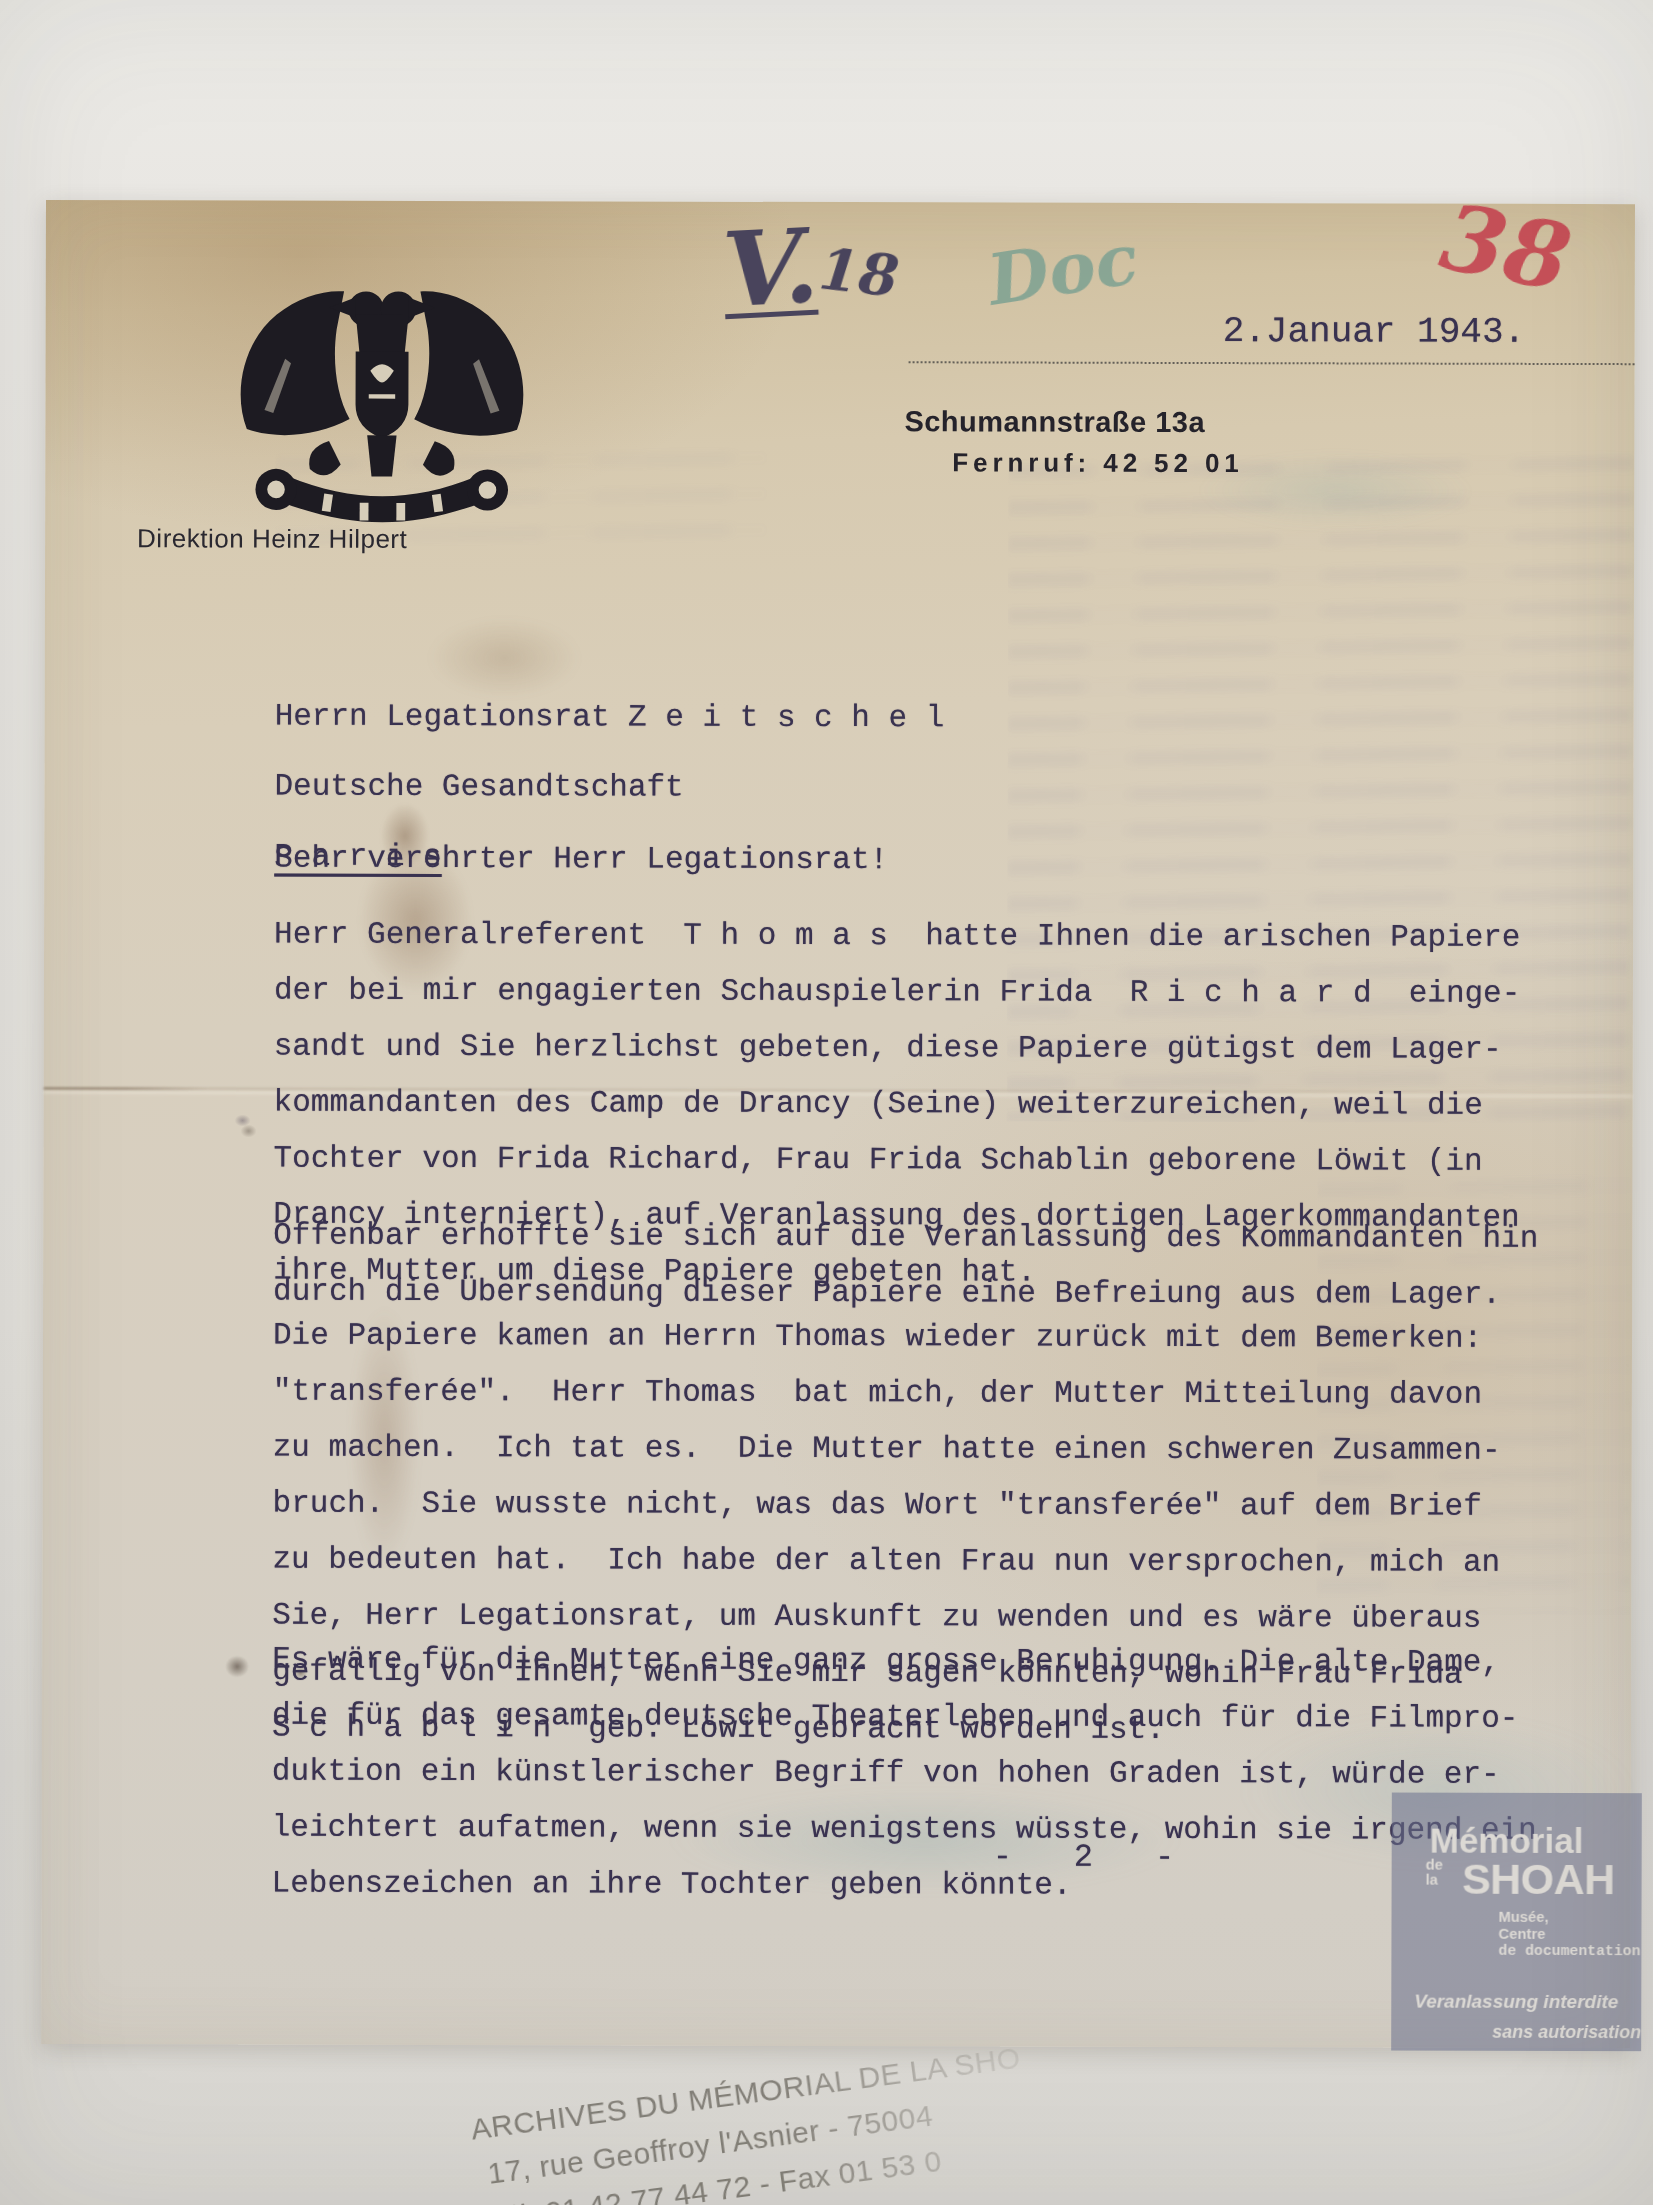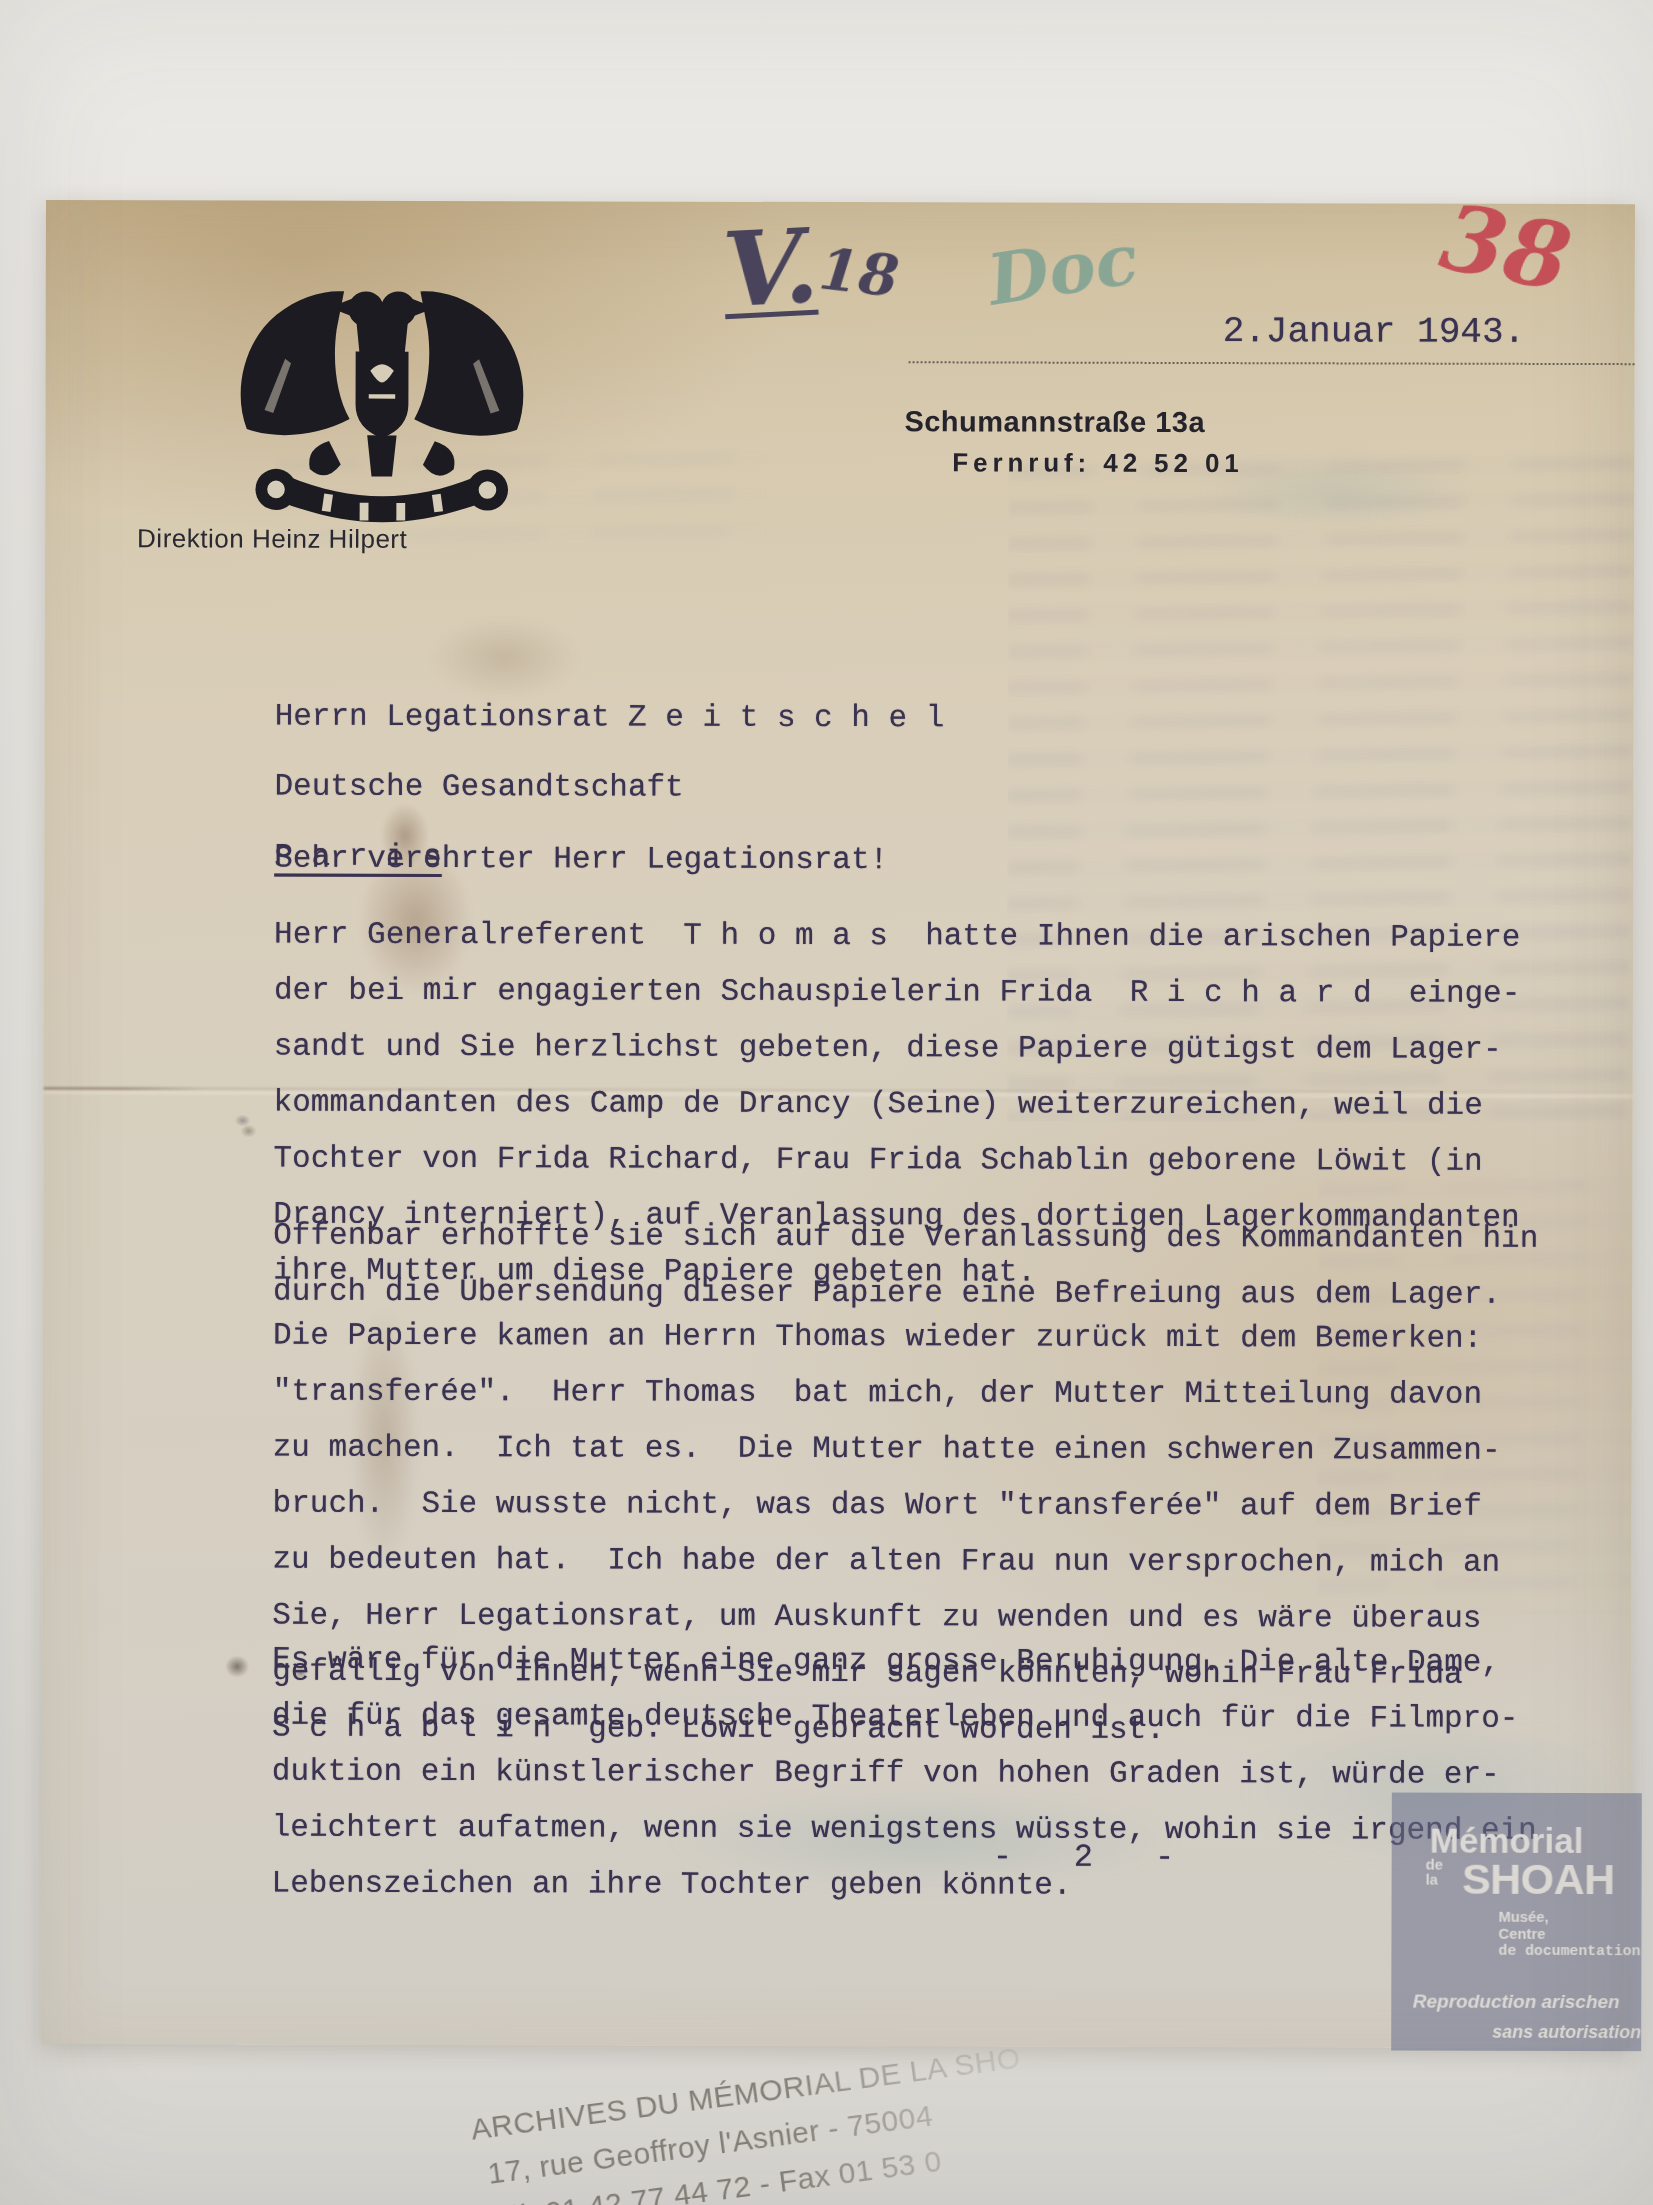--- a/index.html
+++ b/index.html
@@ -214,21 +214,21 @@
 
     <div class="wstamp">
       <div class="l1">Mémorial</div>
       <div class="row2">
         <span class="dela">de la</span>
         <span class="shoah">SHOAH</span>
       </div>
       <div class="sm l3">Musée,</div>
       <div class="sm l4">Centre</div>
       <div class="sm l5">de documentation</div>
-      <div class="l6">Reproduction arischen</div>
+      <div class="l6">Veranlassung interdite</div>
       <div class="l7">sans autorisation</div>
     </div>
 
   </div>
 
   <div class="astamp">
     <div class="a1">ARCHIVES DU MÉMORIAL DE LA SHO</div>
     <div class="a2">17, rue Geoffroy l'Asnier - 75004</div>
     <div class="a3">Tél. 01 42 77 44 72 - Fax 01 53 0</div>
   </div>

